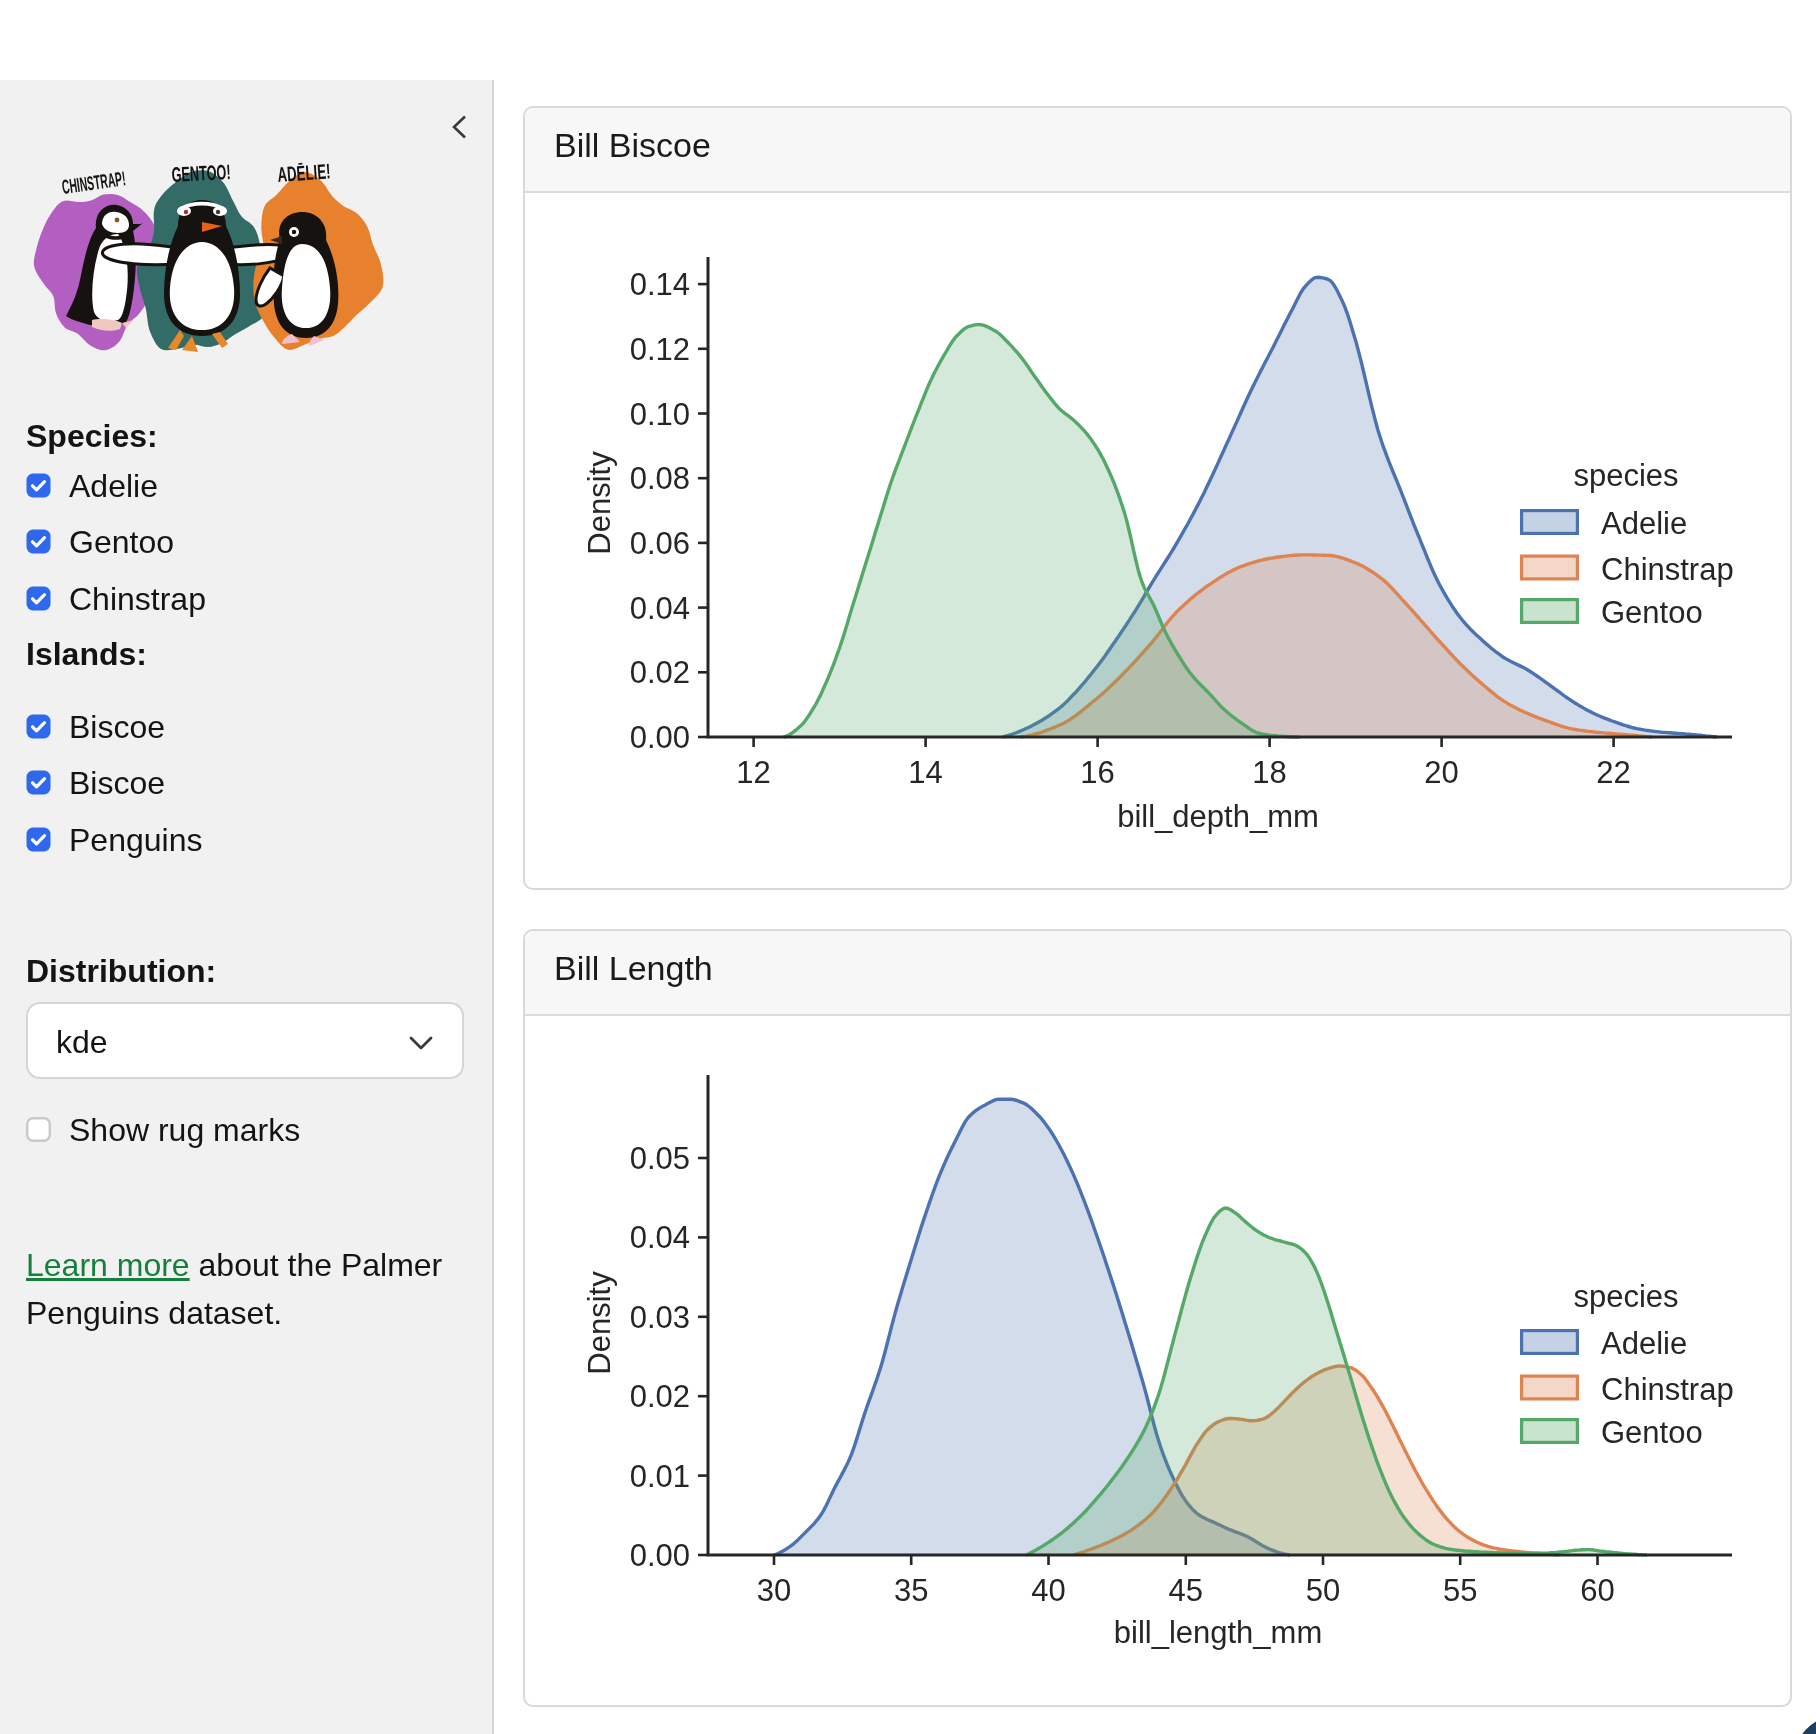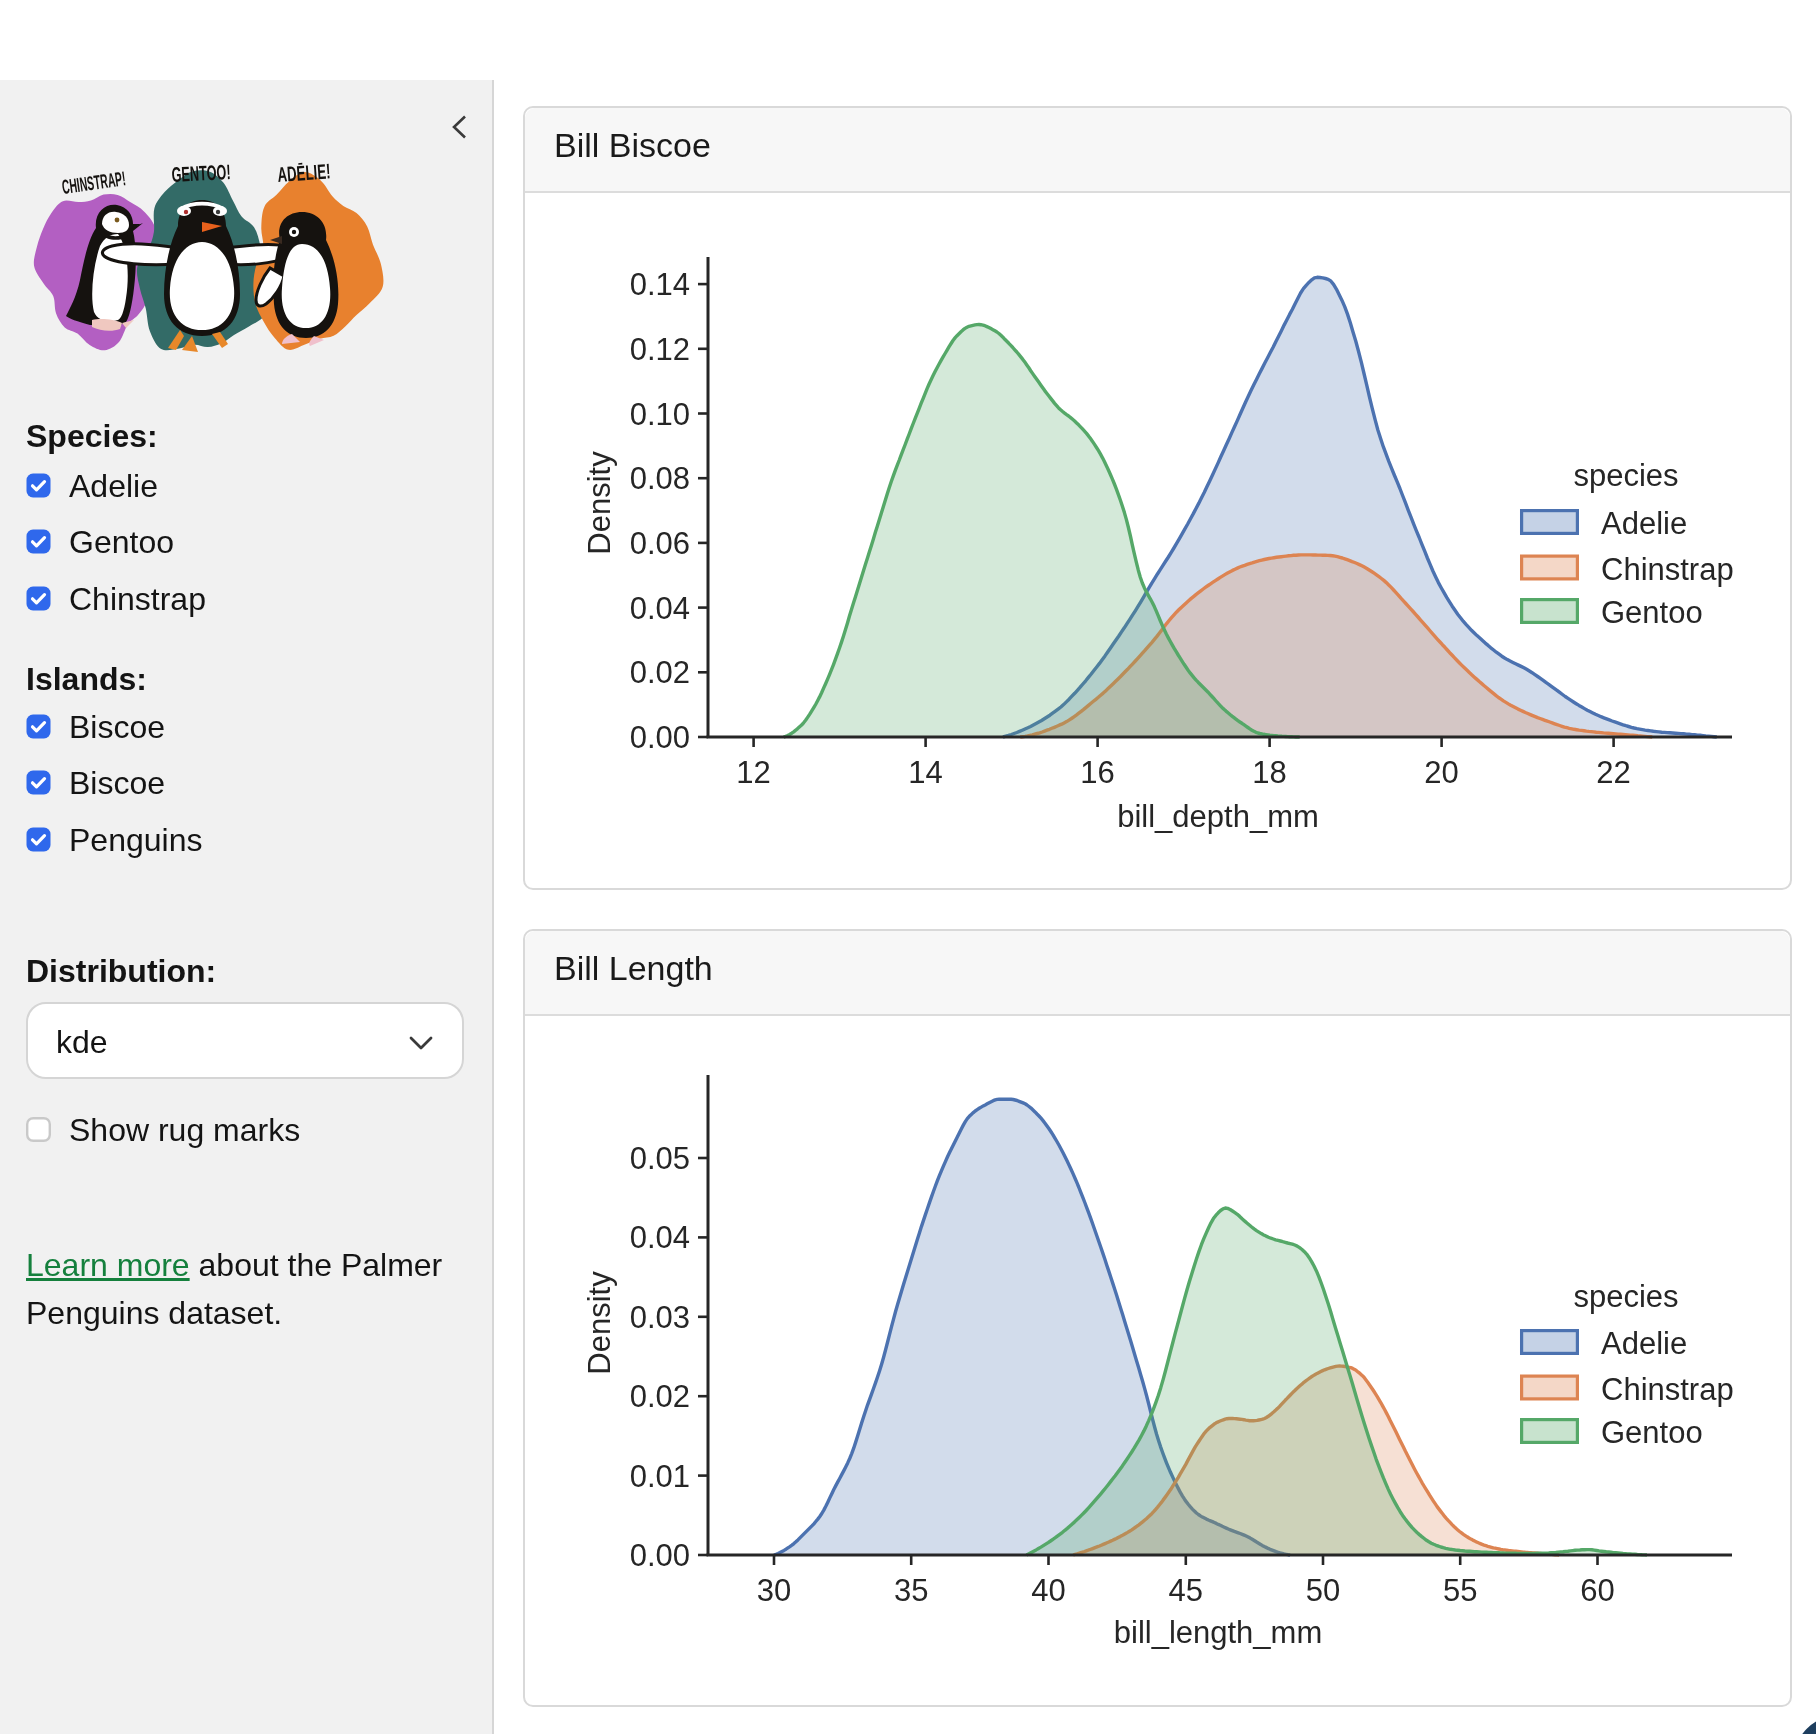--- a/index.html
+++ b/index.html
@@ -11,21 +11,21 @@
 #subtitle { position:absolute; left:366px; top:23px; font-size:32px; color:#fff; }
 #sidebar { position:absolute; left:0; top:80px; width:494px; height:1654px; background:#f1f1f1;
   border-right:2px solid #d6d6d6; }
 .chev { position:absolute; left:451px; top:34px; }
 .grp { position:absolute; left:26px; font-size:32px; color:#141414;font-weight:bold; }
 .cbrow { position:absolute; left:26px; height:25px; }
 .cb { position:absolute; left:0; top:0; width:25px; height:25px; }
 .cb svg { display:block; }
 .cblab { position:absolute; left:43px; top:-5px; font-size:32px; color:#141414; white-space:nowrap; }
 #select { position:absolute; left:26px; top:922px; width:438px; height:77px; background:#fff;
-  border:2px solid #d5d5d5; border-radius:20px; }
+  border:2px solid #d5d5d5; border-radius:14px; }
 #select .val { position:absolute; left:28px; top:20px; font-size:32px; color:#141414; }
 #learn { position:absolute; left:26px; top:1161px; width:420px; font-size:32px; line-height:48px; color:#141414; }
 #learn a { color:#15803d; text-decoration:underline; }
 .card { position:absolute; left:523px; width:1269px; background:#fff; border:2px solid #d9d9d9;
   border-radius:10px; }
 .card-h { height:85px; background:#f7f7f7; border-bottom:2px solid #dcdcdc;
   border-radius:10px 10px 0 0; position:relative; }
 .card-h span { position:absolute; left:29px; top:18px; font-size:34px; color:#1a1a1a; }
 #corner { position:absolute; left:1793px; top:1715px; width:94px; height:94px; border-radius:50%;
   background:#1d3e5e; }
@@ -57,21 +57,21 @@
       </div>
   <div class="cbrow" style="top:506px">
         <span class="cb on">
           <svg width="25" height="25" viewBox="0 0 25 25">
             <rect x="0.5" y="0.5" width="24" height="24" rx="6.5" fill="#2f68ec"></rect>
             <path d="M6.5 12.8 L10.5 16.8 L18.5 8.6" fill="none" stroke="#fff" stroke-width="3.2" stroke-linecap="round" stroke-linejoin="round"></path>
           </svg>
         </span>
         <span class="cblab">Chinstrap</span>
       </div>
-  <div class="grp" style="top:581px">Islands:</div>
+  <div class="grp" style="top:556px">Islands:</div>
   <div class="cbrow" style="top:634px">
         <span class="cb on">
           <svg width="25" height="25" viewBox="0 0 25 25">
             <rect x="0.5" y="0.5" width="24" height="24" rx="6.5" fill="#2f68ec"></rect>
             <path d="M6.5 12.8 L10.5 16.8 L18.5 8.6" fill="none" stroke="#fff" stroke-width="3.2" stroke-linecap="round" stroke-linejoin="round"></path>
           </svg>
         </span>
         <span class="cblab">Biscoe</span>
       </div>
   <div class="cbrow" style="top:690px">

